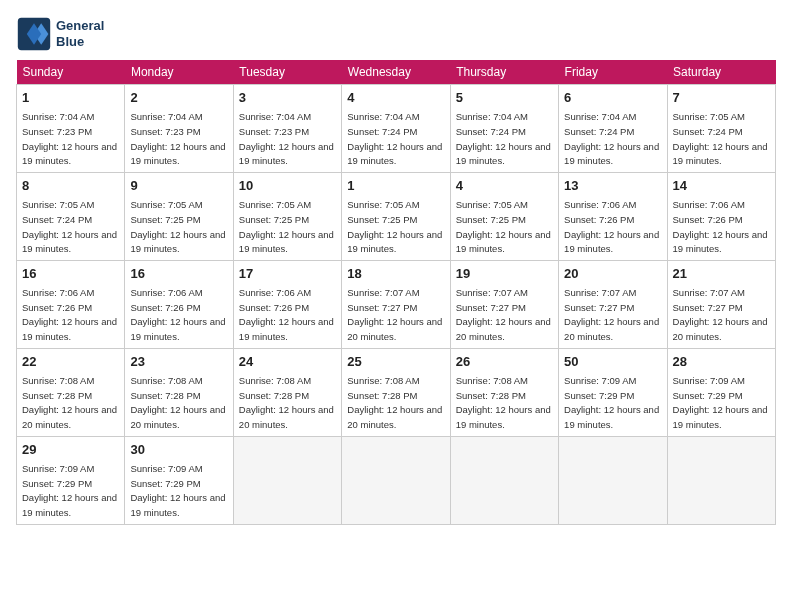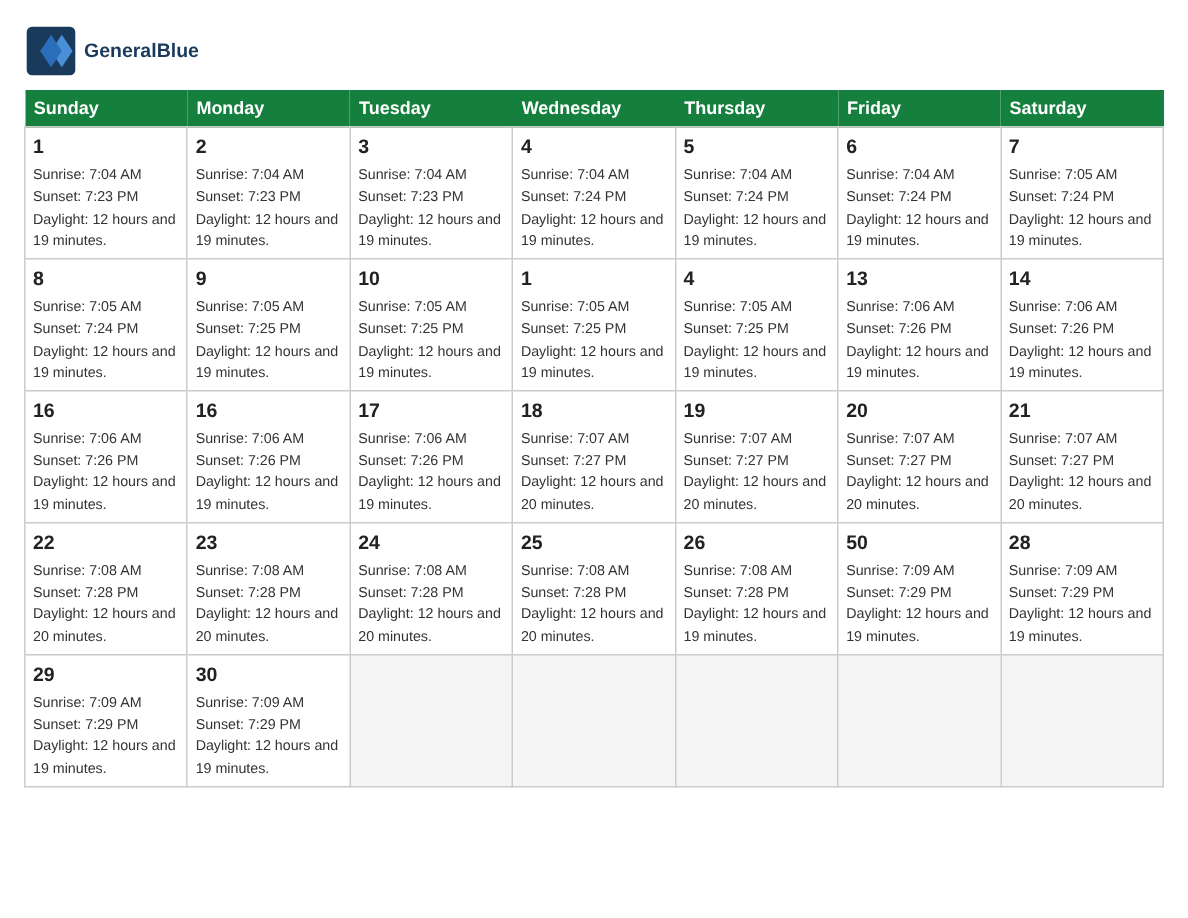--- a/index.html
+++ b/index.html
@@ -16,20 +16,21 @@
       align-items: flex-start;
       margin-bottom: 8px;
     }
     .logo {
       display: flex;
       align-items: center;
       gap: 4px;
     }
     .logo-text {
       display: flex;
+      flex-direction: column;
       font-size: 13px;
       font-weight: bold;
       color: #1a3a5c;
       line-height: 1.2;
     }
     .logo-icon {
       width: 36px;
       height: 36px;
     }
     .title-area {
@@ -43,26 +44,26 @@
     .subtitle {
       font-size: 14px;
       color: #333;
     }
     table {
       width: 100%;
       border-collapse: collapse;
       font-size: 10.5px;
     }
     thead th {
-      background-color: #15803d;
+      background-color: #be185d;
       color: #fff;
       text-align: left;
       padding: 5px 6px;
       font-size: 12px;
-      font-weight: bold;
+      font-weight: normal;
     }
     tbody td {
       border: 1px solid #ccc;
       vertical-align: top;
       padding: 4px 5px;
       height: 78px;
       width: 14.28%;
       color: #222;
       line-height: 1.4;
     }

